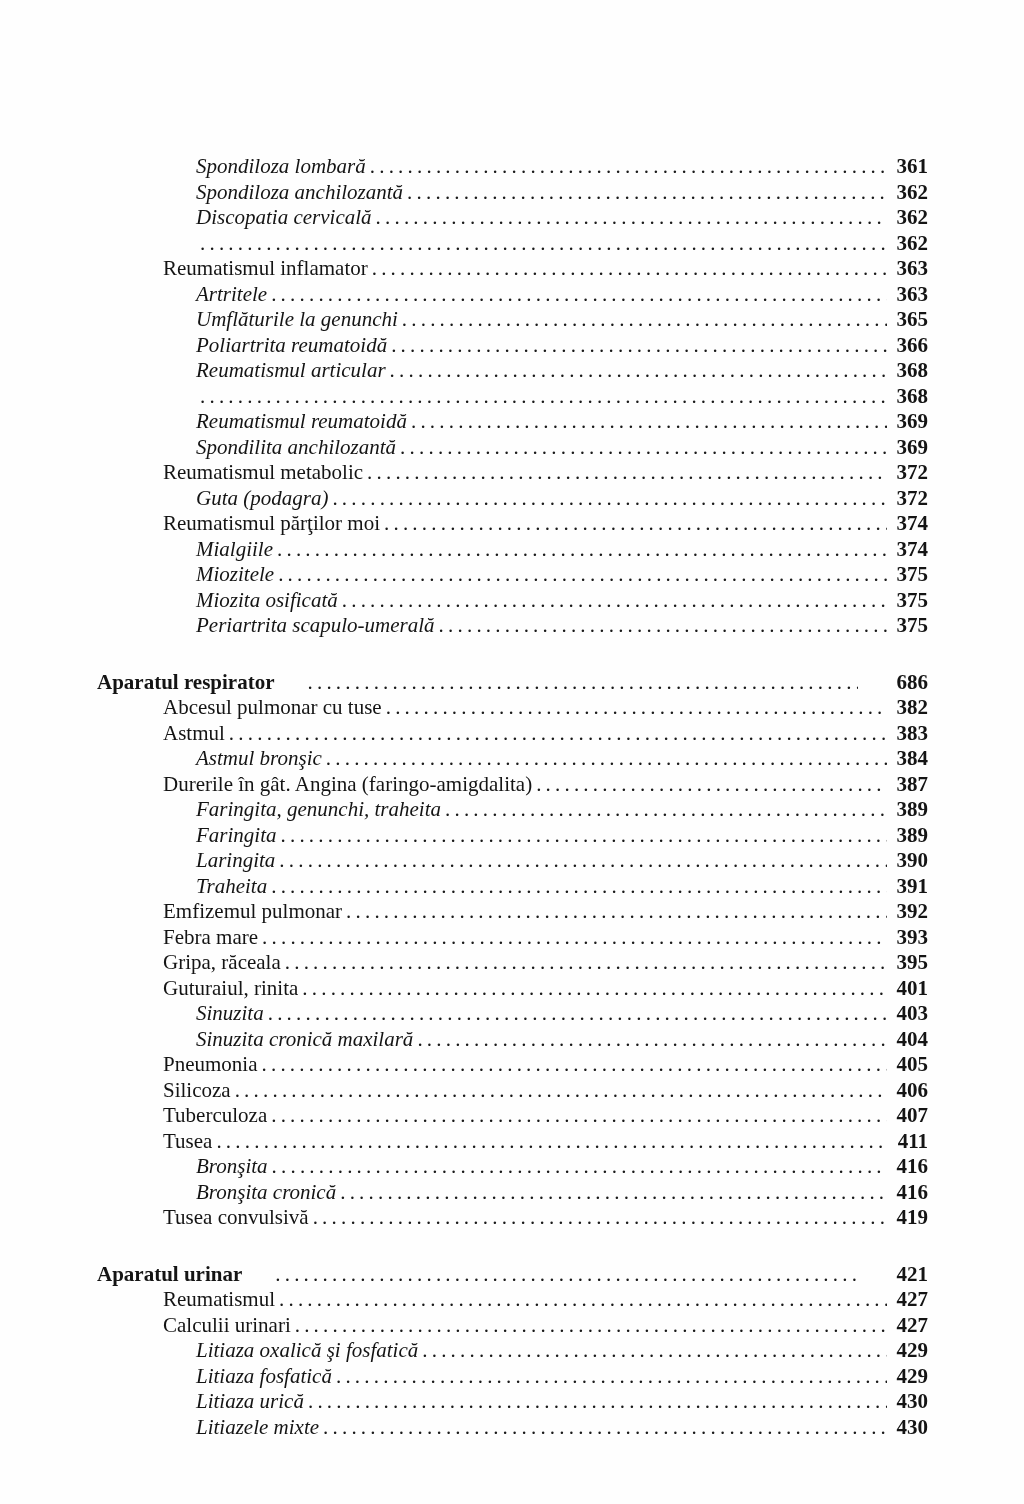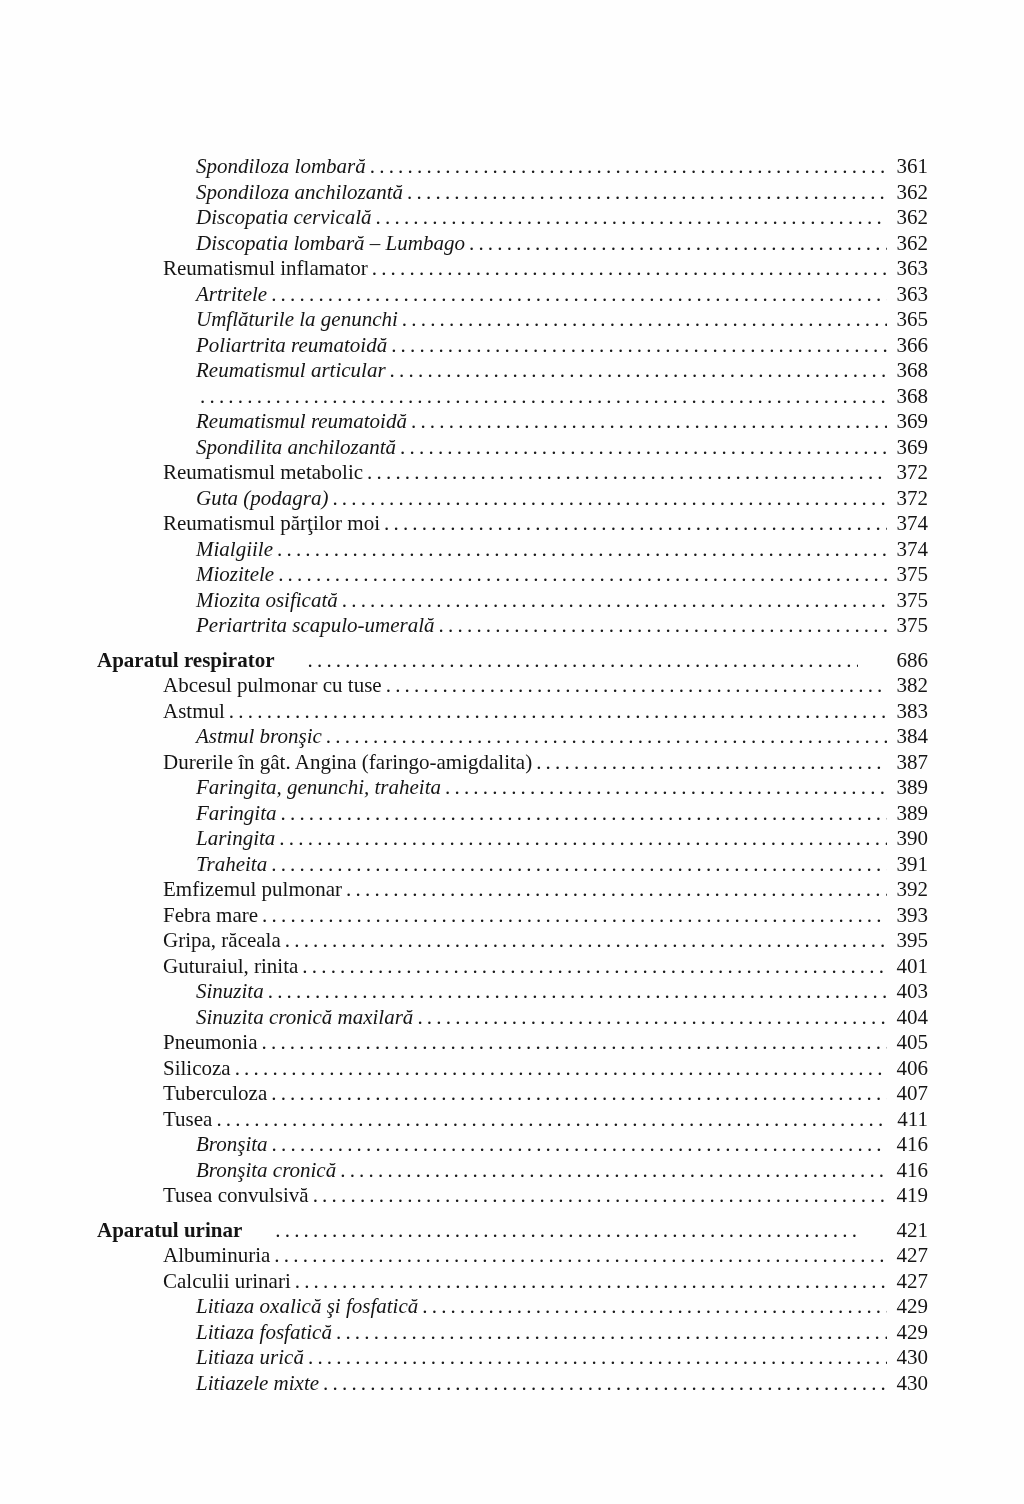--- a/index.html
+++ b/index.html
@@ -27,21 +27,21 @@
     width: 831px;
   }
   .toc-row {
     display: flex;
     align-items: baseline;
     font-size: 21px;
     line-height: 25.5px;
     white-space: nowrap;
   }
   .toc-row.level-1 {
-    margin-top: 9px;
+    margin-top: 31px;
     font-weight: bold;
     gap: 29px;
   }
   .toc-row.level-2 {
     padding-left: 66px;
   }
   .toc-row.level-3 {
     padding-left: 99px;
   }
   .toc-row.level-3 .toc-label {
@@ -59,21 +59,21 @@
     white-space: nowrap;
     font-style: normal;
     font-weight: normal;
     color: #1a1a1a;
   }
   .toc-page {
     flex: 0 0 auto;
     min-width: 37px;
     text-align: right;
     padding-left: 4px;
-    font-weight: normal;
+    font-weight: bold;
   }
 </style>
 </head>
 <body>
 
 <div class="page">
   <div class="toc-list" id="toc-list">
       <div class="toc-row level-3">
     <span class="toc-label">Spondiloza lombară</span>
     <span class="toc-leader" aria-hidden="true">................................................................................................................................................................</span>
@@ -83,21 +83,20 @@
     <span class="toc-label">Spondiloza anchilozantă</span>
     <span class="toc-leader" aria-hidden="true">................................................................................................................................................................</span>
     <span class="toc-page">362</span>
   </div>
       <div class="toc-row level-3">
     <span class="toc-label">Discopatia cervicală</span>
     <span class="toc-leader" aria-hidden="true">................................................................................................................................................................</span>
     <span class="toc-page">362</span>
   </div>
       <div class="toc-row level-3">
-    <span class="toc-label">Discopatia lombară – Lumbago</span>
     <span class="toc-leader" aria-hidden="true">................................................................................................................................................................</span>
     <span class="toc-page">362</span>
   </div>
       <div class="toc-row level-2">
     <span class="toc-label">Reumatismul inflamator</span>
     <span class="toc-leader" aria-hidden="true">................................................................................................................................................................</span>
     <span class="toc-page">363</span>
   </div>
       <div class="toc-row level-3">
     <span class="toc-label">Artritele</span>
@@ -277,21 +276,21 @@
     <span class="toc-label">Tusea convulsivă</span>
     <span class="toc-leader" aria-hidden="true">................................................................................................................................................................</span>
     <span class="toc-page">419</span>
   </div>
       <div class="toc-row level-1">
     <span class="toc-label">Aparatul urinar</span>
     <span class="toc-leader" aria-hidden="true">................................................................................................................................................................</span>
     <span class="toc-page">421</span>
   </div>
       <div class="toc-row level-2">
-    <span class="toc-label">Albuminuria</span>
+    <span class="toc-label">Reumatismul</span>
     <span class="toc-leader" aria-hidden="true">................................................................................................................................................................</span>
     <span class="toc-page">427</span>
   </div>
       <div class="toc-row level-2">
     <span class="toc-label">Calculii urinari</span>
     <span class="toc-leader" aria-hidden="true">................................................................................................................................................................</span>
     <span class="toc-page">427</span>
   </div>
       <div class="toc-row level-3">
     <span class="toc-label">Litiaza oxalică şi fosfatică</span>

